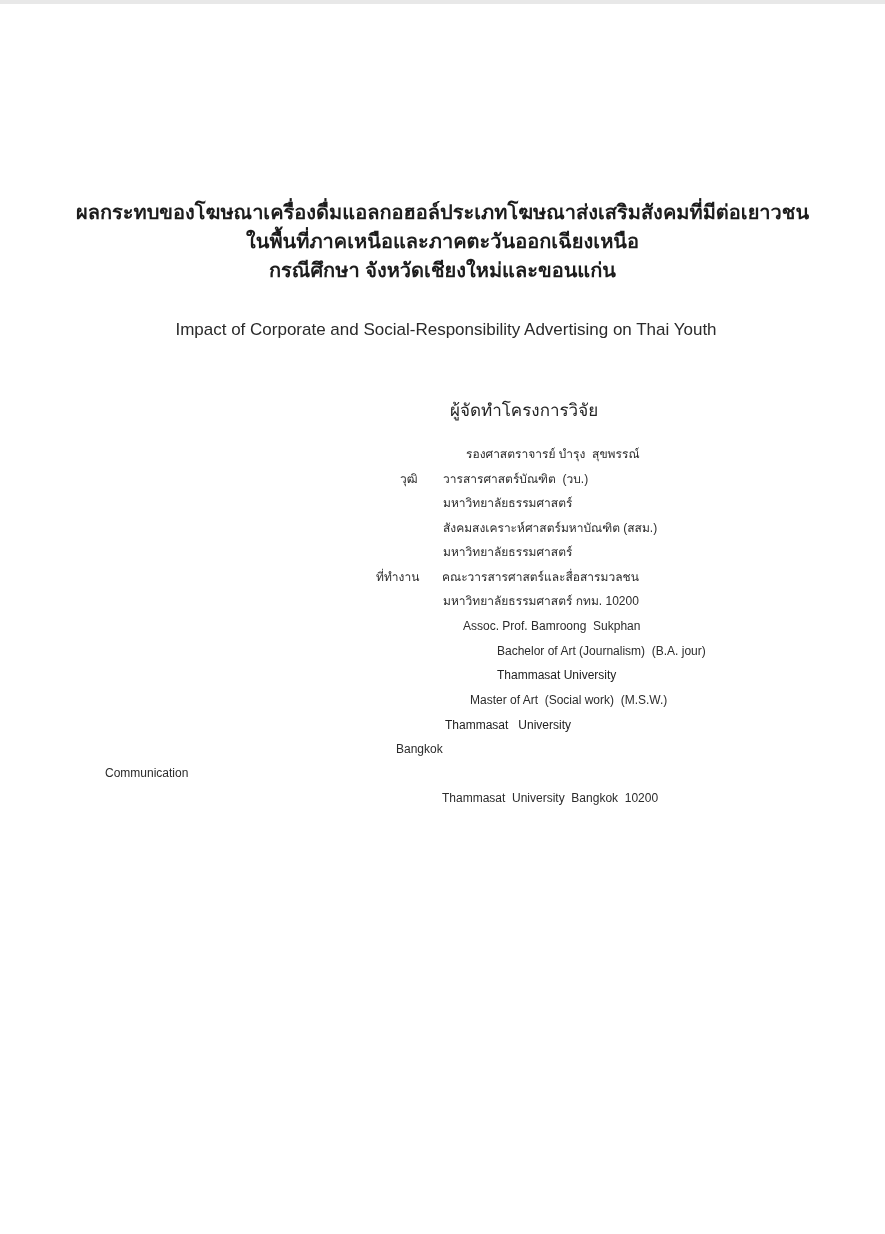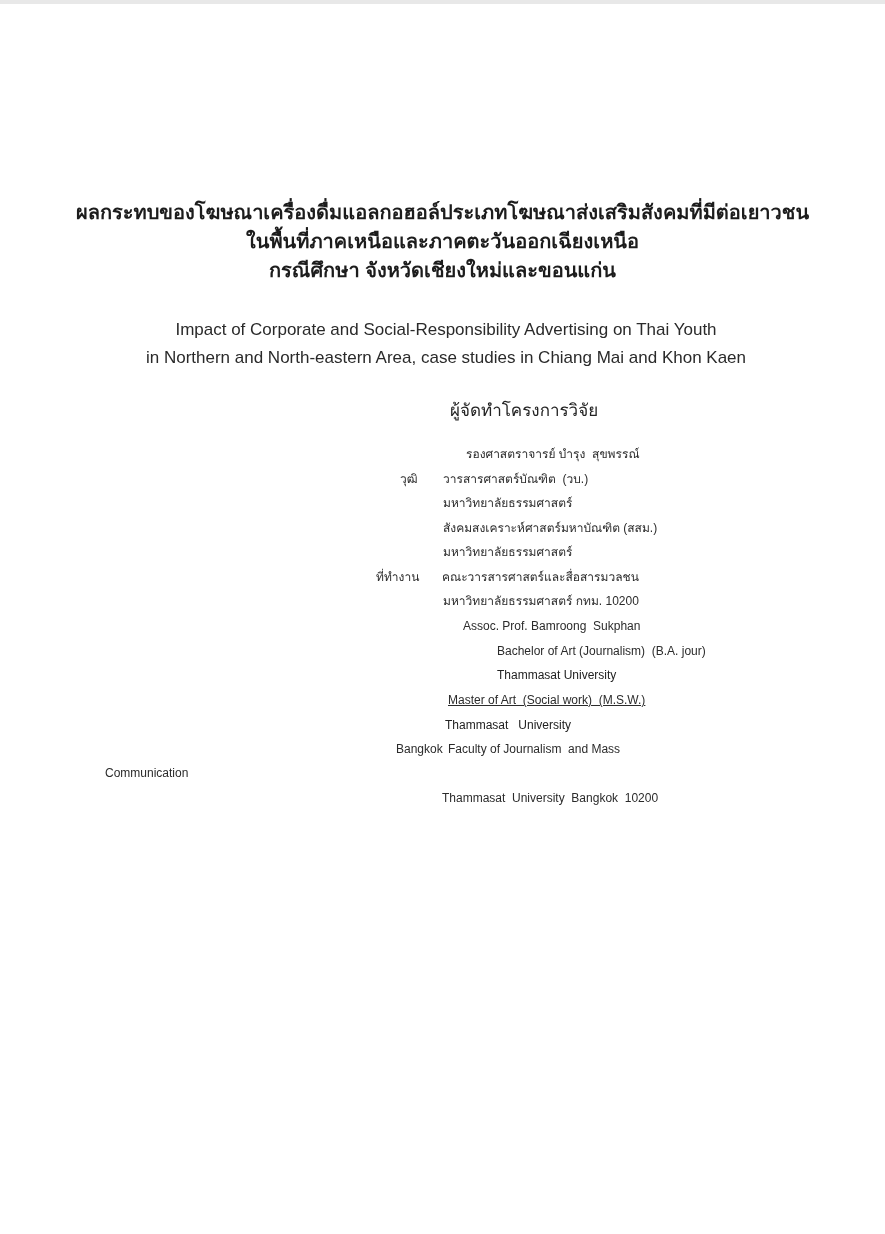--- a/index.html
+++ b/index.html
@@ -45,21 +45,20 @@
 <div class="page">
 
   <div class="thai-title">
     <div class="tline">ผลกระทบของโฆษณาเครื่องดื่มแอลกอฮอล์ประเภทโฆษณาส่งเสริมสังคมที่มีต่อเยาวชน</div>
     <div class="tline">ในพื้นที่ภาคเหนือและภาคตะวันออกเฉียงเหนือ</div>
     <div class="tline">กรณีศึกษา จังหวัดเชียงใหม่และขอนแก่น</div>
   </div>
 
   <div class="eng-title">
     <div class="tline">Impact of Corporate and Social-Responsibility Advertising on Thai Youth</div>
-    <div class="tline">in Northern and North-eastern Area, case studies in Chiang Mai and Khon Kaen</div>
   </div>
 
   <div class="abs section-header" style="top:397px; left:450px;">ผู้จัดทำโครงการวิจัย</div>
 
   <div class="abs" style="top:440px; left:466px;">รองศาสตราจารย์ บำรุง  สุขพรรณ์</div>
 
   <div class="abs" style="top:465px; left:400px;">วุฒิ</div>
   <div class="abs" style="top:465px; left:443px;">วารสารศาสตร์บัณฑิต  (วบ.)</div>
 
   <div class="abs" style="top:489px; left:443px;">มหาวิทยาลัยธรรมศาสตร์</div>
@@ -72,24 +71,23 @@
   <div class="abs" style="top:563px; left:442px;">คณะวารสารศาสตร์และสื่อสารมวลชน</div>
 
   <div class="abs" style="top:587px; left:443px;">มหาวิทยาลัยธรรมศาสตร์ กทม. 10200</div>
 
   <div class="abs" style="top:612px; left:463px;">Assoc. Prof. Bamroong  Sukphan</div>
 
   <div class="abs" style="top:637px; left:497px;">Bachelor of Art (Journalism)  (B.A. jour)</div>
 
   <div class="abs semi" style="top:661px; left:497px;">Thammasat University</div>
 
-  <div class="abs" style="top:686px; left:448px;text-decoration:underline;">Master of Art  (Social work)  (M.S.W.)</div>
+  <div class="abs" style="top:686px; left:470px;">Master of Art  (Social work)  (M.S.W.)</div>
 
   <div class="abs semi" style="top:711px; left:445px;">Thammasat   University</div>
 
   <div class="abs" style="top:735px; left:396px;">Bangkok</div>
-  <div class="abs" style="top:735px; left:448px;">Faculty of Journalism  and Mass</div>
 
   <div class="abs" style="top:759px; left:105px;">Communication</div>
 
   <div class="abs" style="top:784px; left:442px;">Thammasat  University  Bangkok  10200</div>
 
 </div>
 
 </body></html>

